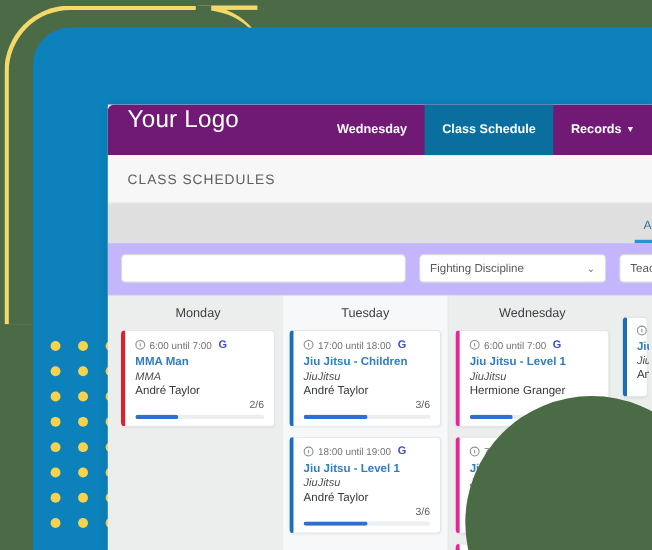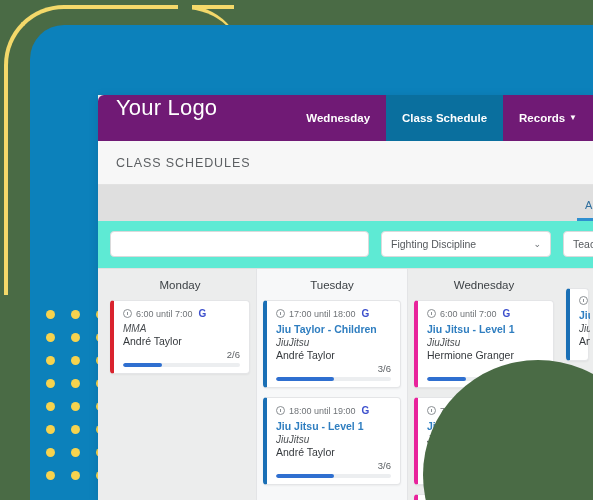--- a/index.html
+++ b/index.html
@@ -151,21 +151,21 @@
     padding: 0 8px 7px 8px;
     border-bottom: 3px solid #2f8fd0;
     white-space: nowrap;
     cursor: pointer;
     overflow: hidden;
     width: 12px;
   }
 
   
   .filters {
-    background: #5eead4;
+    background: #c4b5fd;
     padding: 10px 12px 11px 12px;
     display: flex;
     gap: 12px;
     align-items: center;
     border-bottom: 1px solid #e0e0e0;
   }
   .field {
     background: #ffffff;
     border: 1px solid #d9dadb;
     border-radius: 4px;
@@ -362,37 +362,38 @@
 
   <div class="board" id="board">
       <div class="day-col">
         <div class="day-head">Monday</div>
         <div class="card" style="border-left-color: rgb(217, 35, 46);">
           <div class="card-time">
             <span class="clock-icon"></span>
             <span>6:00 until 7:00</span>
             <span class="g-badge">G</span>
           </div>
+          <div class="card-title">MMA Man</div>
           <div class="card-disc">MMA</div>
           <div class="card-teacher">André Taylor</div>
           <div class="card-count">2/6</div>
           <div class="progress">
             <div class="progress-fill" style="width: 33%;"></div>
           </div>
         </div>
       </div>
       <div class="day-col highlight">
         <div class="day-head">Tuesday</div>
         <div class="card" style="border-left-color: rgb(26, 111, 181);">
           <div class="card-time">
             <span class="clock-icon"></span>
             <span>17:00 until 18:00</span>
             <span class="g-badge">G</span>
           </div>
-          <div class="card-title">Jiu Taylor - Children</div>
+          <div class="card-title">Jiu Jitsu - Children</div>
           <div class="card-disc">JiuJitsu</div>
           <div class="card-teacher">André Taylor</div>
           <div class="card-count">3/6</div>
           <div class="progress">
             <div class="progress-fill" style="width: 50%;"></div>
           </div>
         </div>
         <div class="card" style="border-left-color: rgb(26, 111, 181);">
           <div class="card-time">
             <span class="clock-icon"></span>

